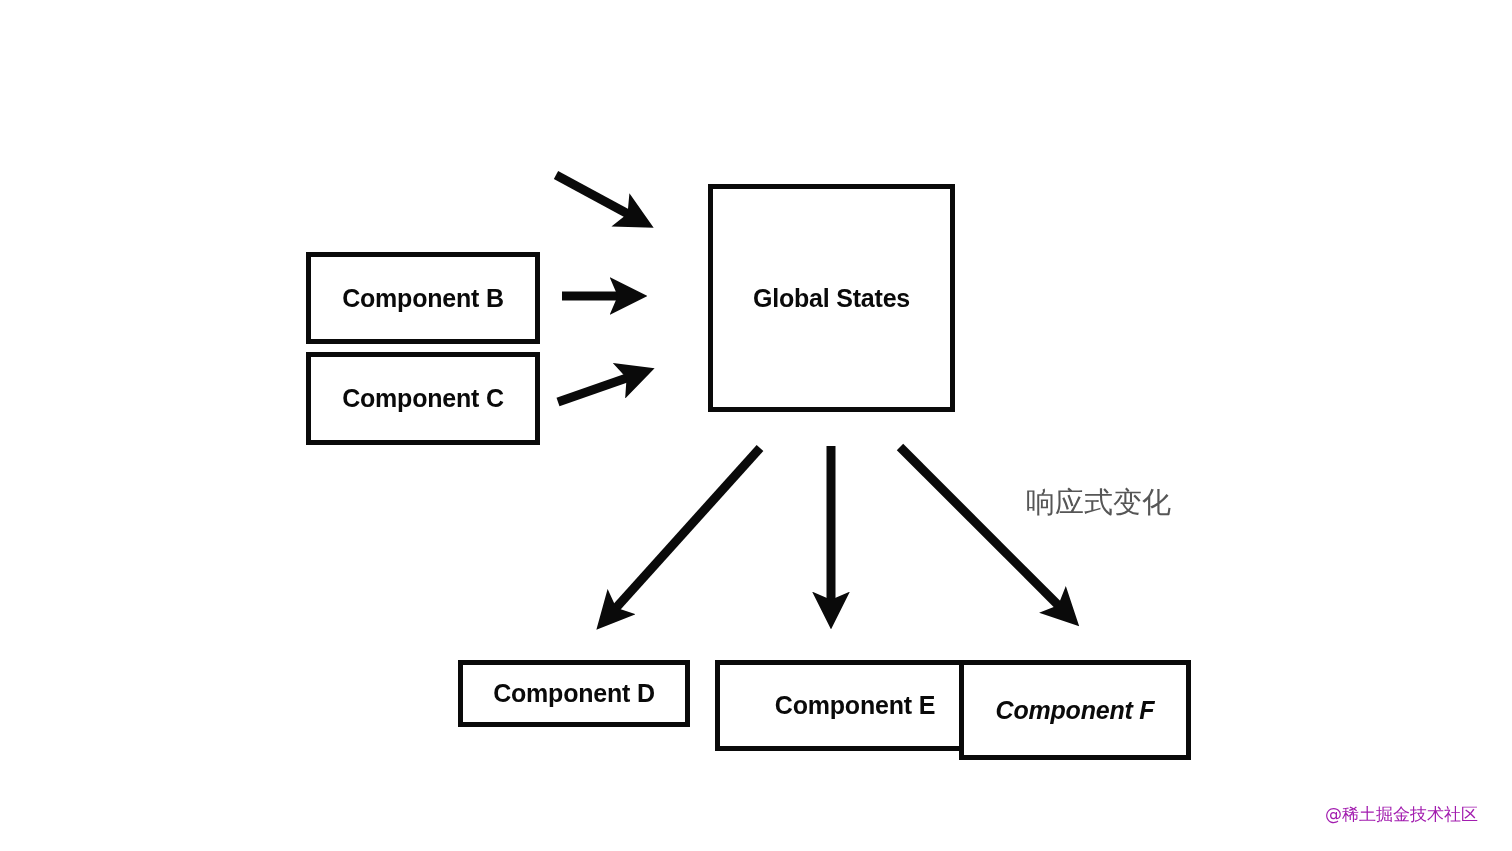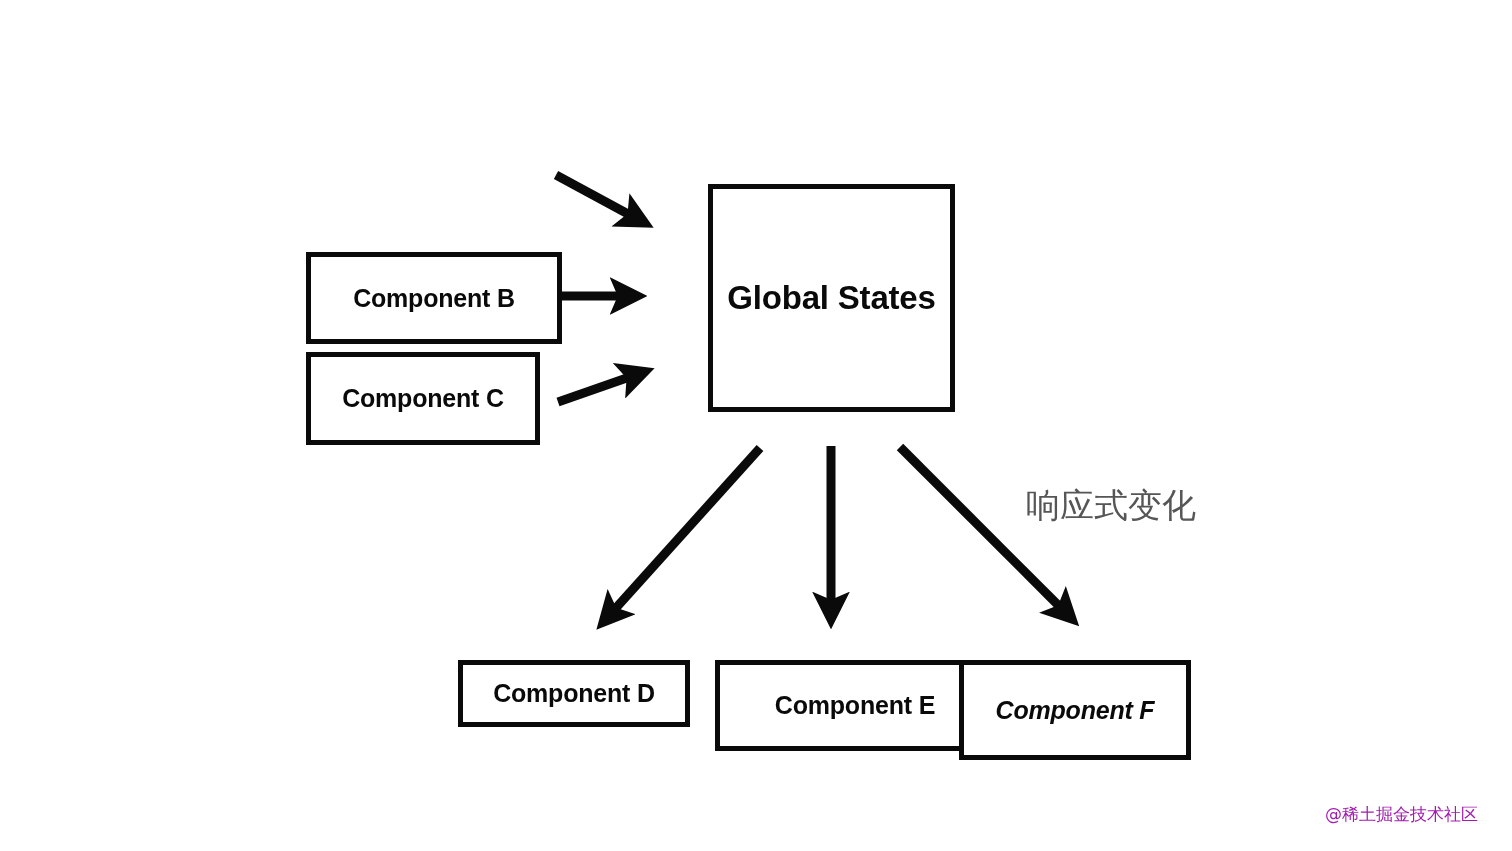--- a/index.html
+++ b/index.html
@@ -41,35 +41,35 @@
     font-weight: 700;
     color: #0a0a0a;
     letter-spacing: -0.2px;
     white-space: nowrap;
   }
   .node-label.regular {
     font-weight: 700;
   }
   
   #box-a { left: 306px; top: 133px; width: 234px; height: 94px; }
-  #box-b { left: 306px; top: 252px; width: 256px; height: 92px; }
+  #box-b { left: 306px; top: 252px; width: 234px; height: 92px; }
   #box-c { left: 306px; top: 352px; width: 234px; height: 93px; }
   
   #box-global { left: 708px; top: 184px; width: 247px; height: 228px; }
-  #box-global .node-label { font-size: 33px; }
+  #box-global .node-label { font-size: 25px; }
   
   #box-d { left: 458px; top: 660px; width: 232px; height: 67px; justify-content: center; }
   #box-e { left: 715px; top: 660px; width: 280px; height: 91px; }
   #box-f { left: 959px; top: 660px; width: 232px; height: 100px; font-style: italic; }
 
   #annotation {
     position: absolute;
     left: 1026px;
     top: 483px;
-    font-size: 34px;
+    font-size: 29px;
     color: #565656;
     white-space: nowrap;
     font-family: "DejaVu Sans", "Liberation Sans", sans-serif;
   }
   #watermark {
     position: absolute;
     left: 1325px;
     top: 803px;
     font-size: 17px;
     color: #a21caf;

